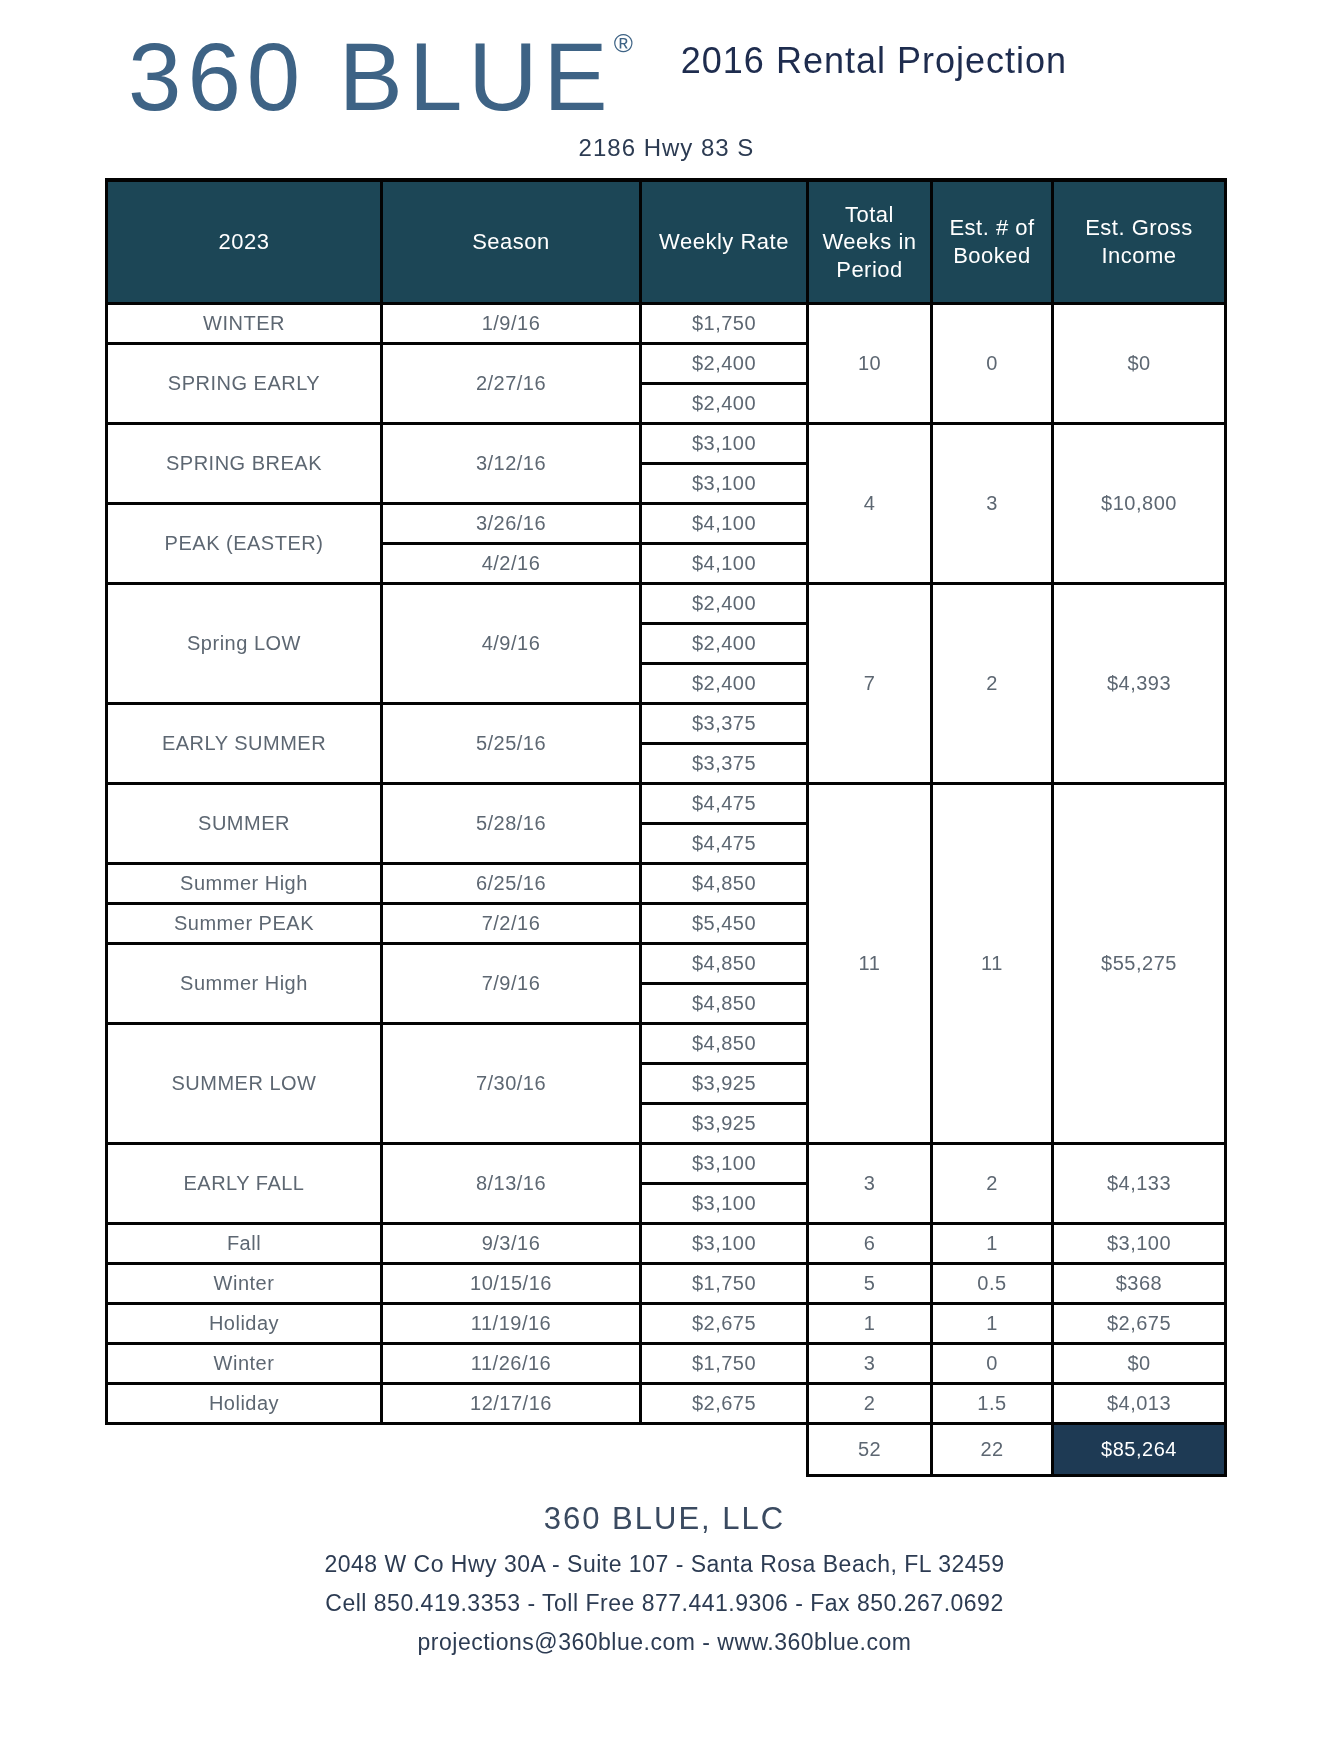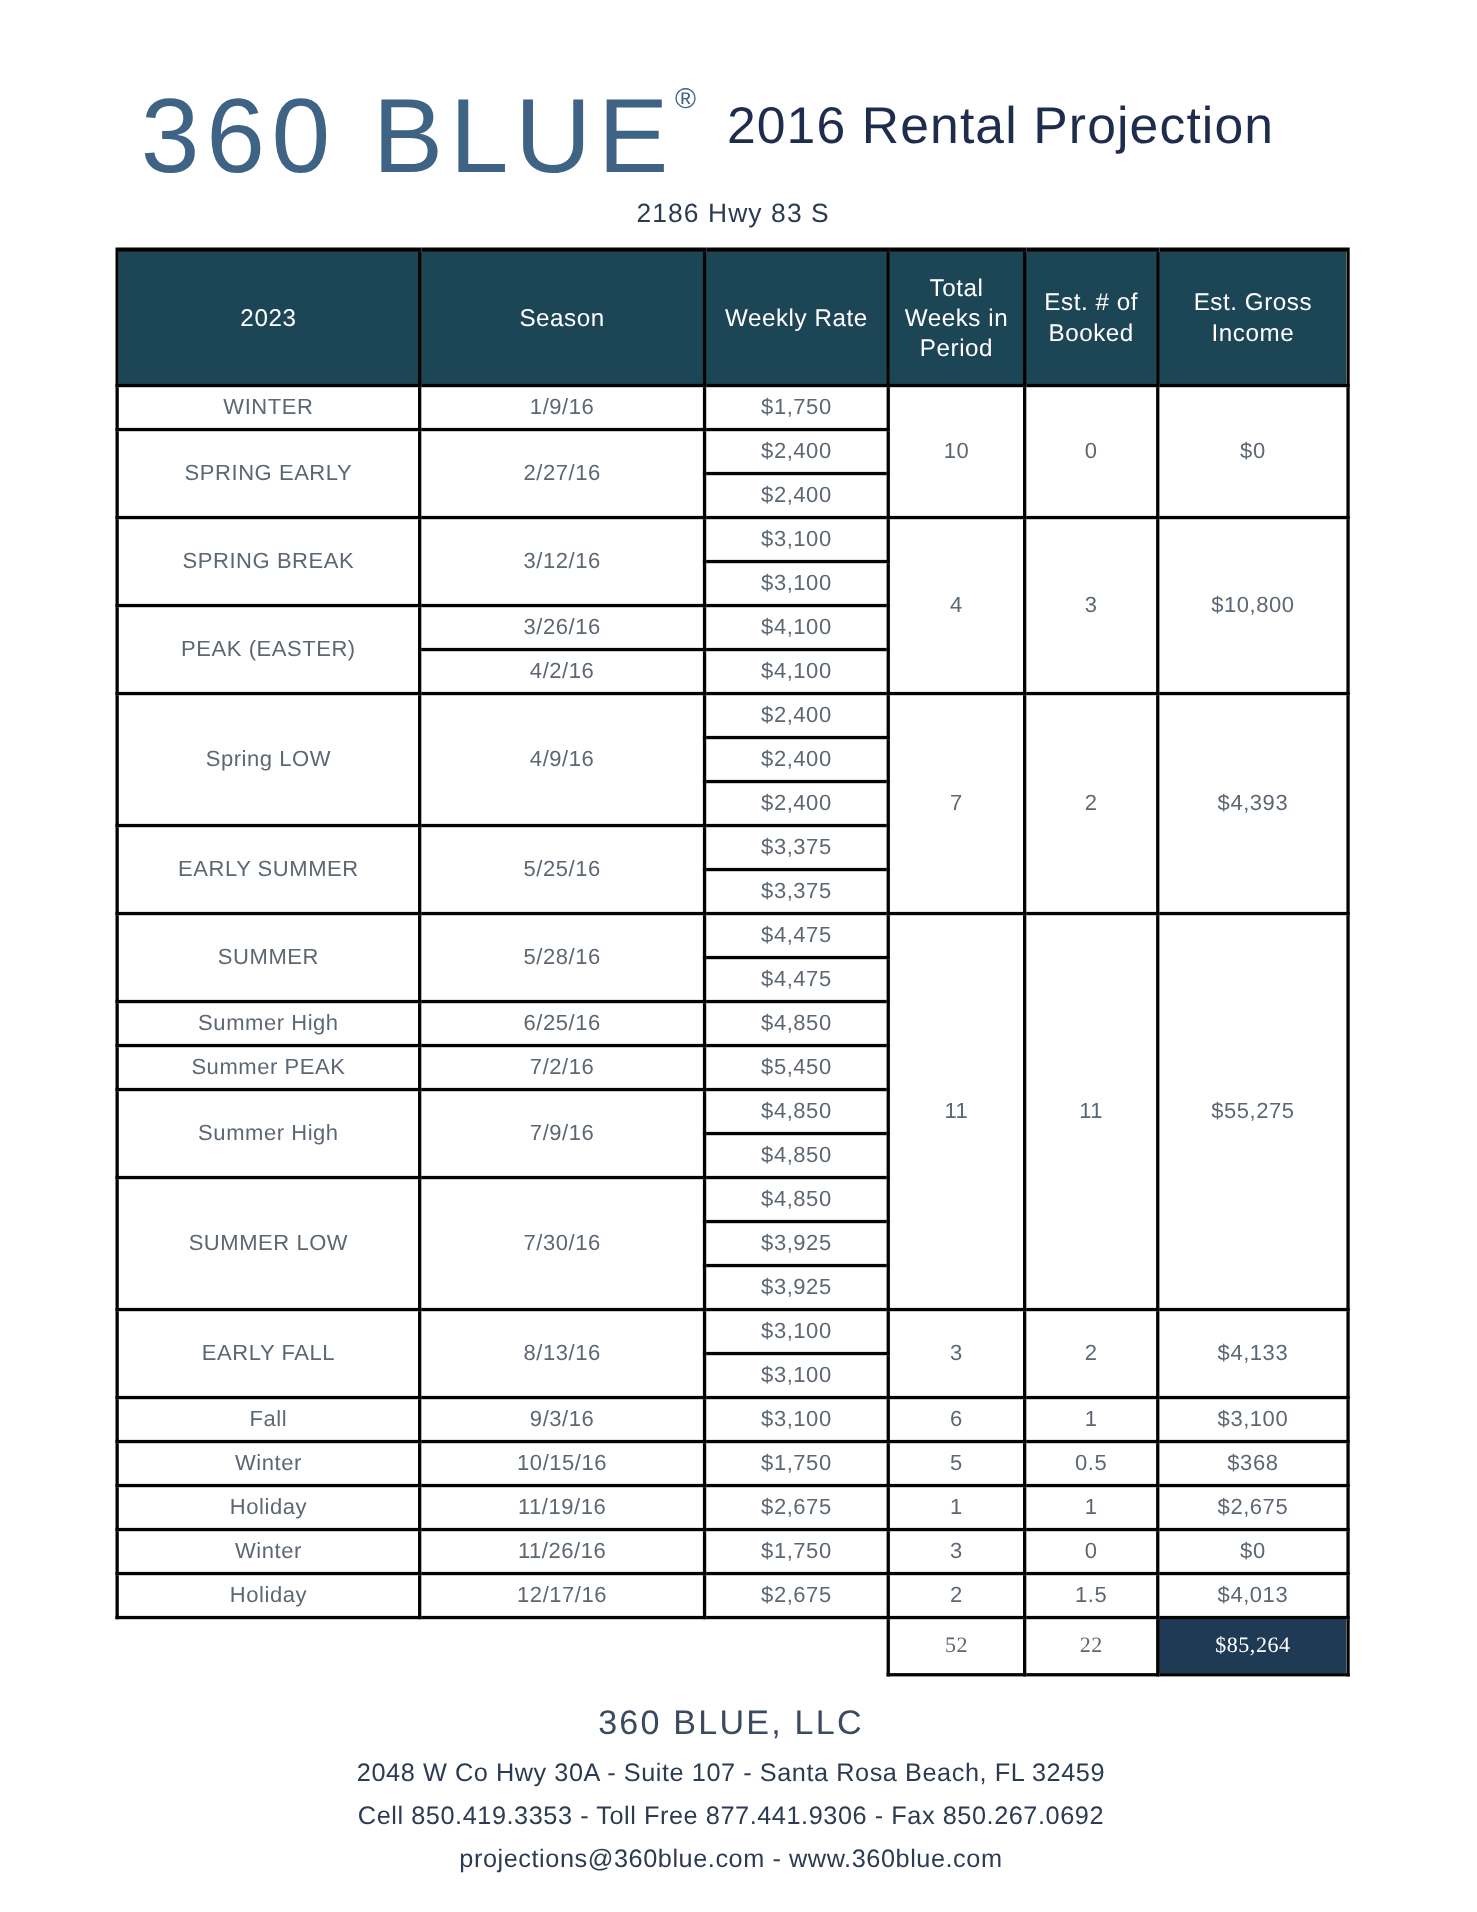--- a/index.html
+++ b/index.html
@@ -4,38 +4,38 @@
 <style>
   * { margin: 0; padding: 0; box-sizing: border-box; }
   html, body { background: #ffffff; }
   body {
     width: 1343px; height: 1738px;
     font-family: "Liberation Sans", sans-serif;
     color: #5d6772;
     position: relative;
     overflow: hidden;
   }
-  .page { width: 1343px; height: 1738px; padding-top: 46px; }
+  .page { width: 1343px; height: 1738px; }
 
   
   .brand-row {
     display: flex; align-items: flex-start;
     padding-left: 128px; padding-right: 120px;
   }
   .logo {
     font-size: 96px; line-height: 86px;
     font-weight: 300; letter-spacing: 6px;
     color: #3e6385; white-space: nowrap;
     font-stretch: condensed;
   }
   .logo .reg { font-size: 26px; vertical-align: 58px; letter-spacing: 0; }
   .doc-title {
-    font-size: 47px; font-weight: 400; letter-spacing: 1px;
+    font-size: 36px; font-weight: 400; letter-spacing: 1px;
     color: #1e2c4e; white-space: nowrap;
-    margin-left: 28px; margin-top: 40px;
+    margin-left: 48px; margin-top: 40px;
   }
   .subtitle {
     text-align: center; font-size: 24px; letter-spacing: 1px;
     color: #2c3b52; margin-top: 14px; margin-left: -10px;
   }
 
   
   table.projection {
     border-collapse: collapse; table-layout: fixed;
     width: 1119px; margin-left: 105px; margin-top: 16px;
@@ -52,21 +52,21 @@
     border: 3px solid #030303; border-top-width: 4px;
   }
   table.projection tbody td {
     font-size: 20px; font-weight: 300;
     color: #5d6772; letter-spacing: 0.5px;
     background: #ffffff; height: 40px;
   }
   table.projection tr.subrow { height: 40px; }
   td.season-cell { letter-spacing: 1px; }
   tr.totals-row { height: 52px; }
-  tr.totals-row td { font-size: 20px; font-family: Liberation Serif, serif; }
+  tr.totals-row td { font-size: 20px; }
   td.totals-filler { border: none !important; background: transparent; }
   td.grand-income {
     background: #1e3a54 !important; color: #ffffff !important;
     letter-spacing: 1px;
   }
 
   
   .doc-footer { margin-top: 24px; text-align: center; color: #27364e; margin-left: -14px; }
   .company { font-size: 31px; font-weight: 300; letter-spacing: 2px; color: #3a4a60; margin-bottom: 14px; }
   .footer-line { font-size: 23px; font-weight: 300; letter-spacing: 0.5px; margin-bottom: 12px; color: #2c3b52; }

